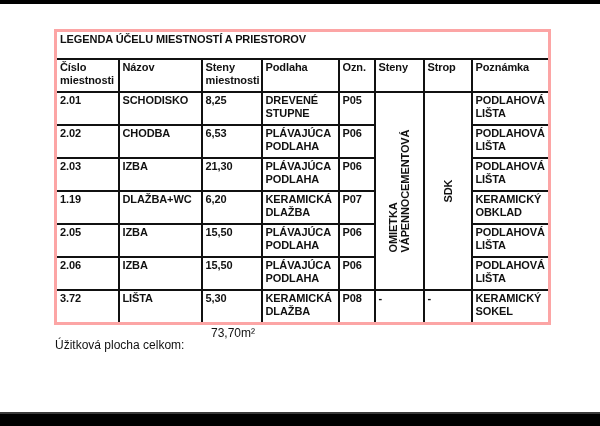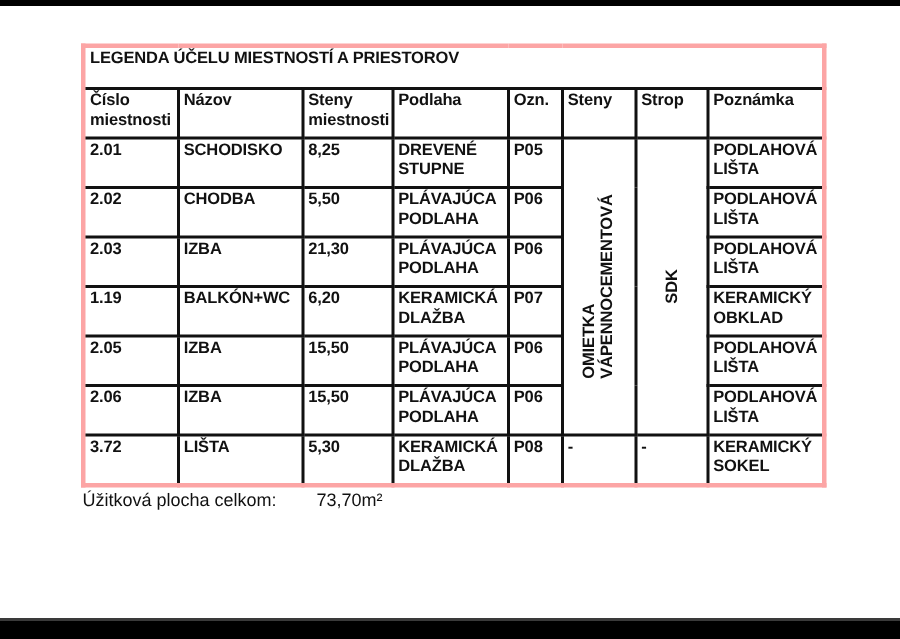--- a/index.html
+++ b/index.html
@@ -77,21 +77,21 @@
     text-align: left;
   }
   .vtext span { display: block; }
   .footer-line {
     position: absolute;
     top: 326px;
     left: 55px;
     width: 400px;
     font-size: 12px;
   }
-  .footer-label { position: absolute; left: 0; top: 0; white-space: nowrap; }
+  .footer-label { position: absolute; left: 0; top: 12px; white-space: nowrap; }
   .footer-value { position: absolute; left: 156px; top: 0; white-space: nowrap; }
 </style>
 </head>
 <body>
 
 <div class="page">
   <div class="top-bar"></div>
 
   <table class="legend">
     <colgroup>
@@ -137,38 +137,38 @@
         <div class="vtext">
           <span>SDK</span>
         </div>
       </td>
       <td>PODLAHOVÁ LIŠTA</td>
     </tr>
 
     <tr class="data-row">
       <td>2.02</td>
       <td>CHODBA</td>
-      <td>5,50</td>
+      <td>6,53</td>
       <td>PLÁVAJÚCA PODLAHA</td>
       <td>P06</td>
       <td>PODLAHOVÁ LIŠTA</td>
     </tr>
 
     <tr class="data-row">
       <td>2.03</td>
       <td>IZBA</td>
       <td>21,30</td>
       <td>PLÁVAJÚCA PODLAHA</td>
       <td>P06</td>
       <td>PODLAHOVÁ LIŠTA</td>
     </tr>
 
     <tr class="data-row">
       <td>1.19</td>
-      <td>BALKÓN+WC</td>
+      <td>DLAŽBA+WC</td>
       <td>6,20</td>
       <td>KERAMICKÁ DLAŽBA</td>
       <td>P07</td>
       <td>KERAMICKÝ OBKLAD</td>
     </tr>
 
     <tr class="data-row">
       <td>2.05</td>
       <td>IZBA</td>
       <td>15,50</td>

